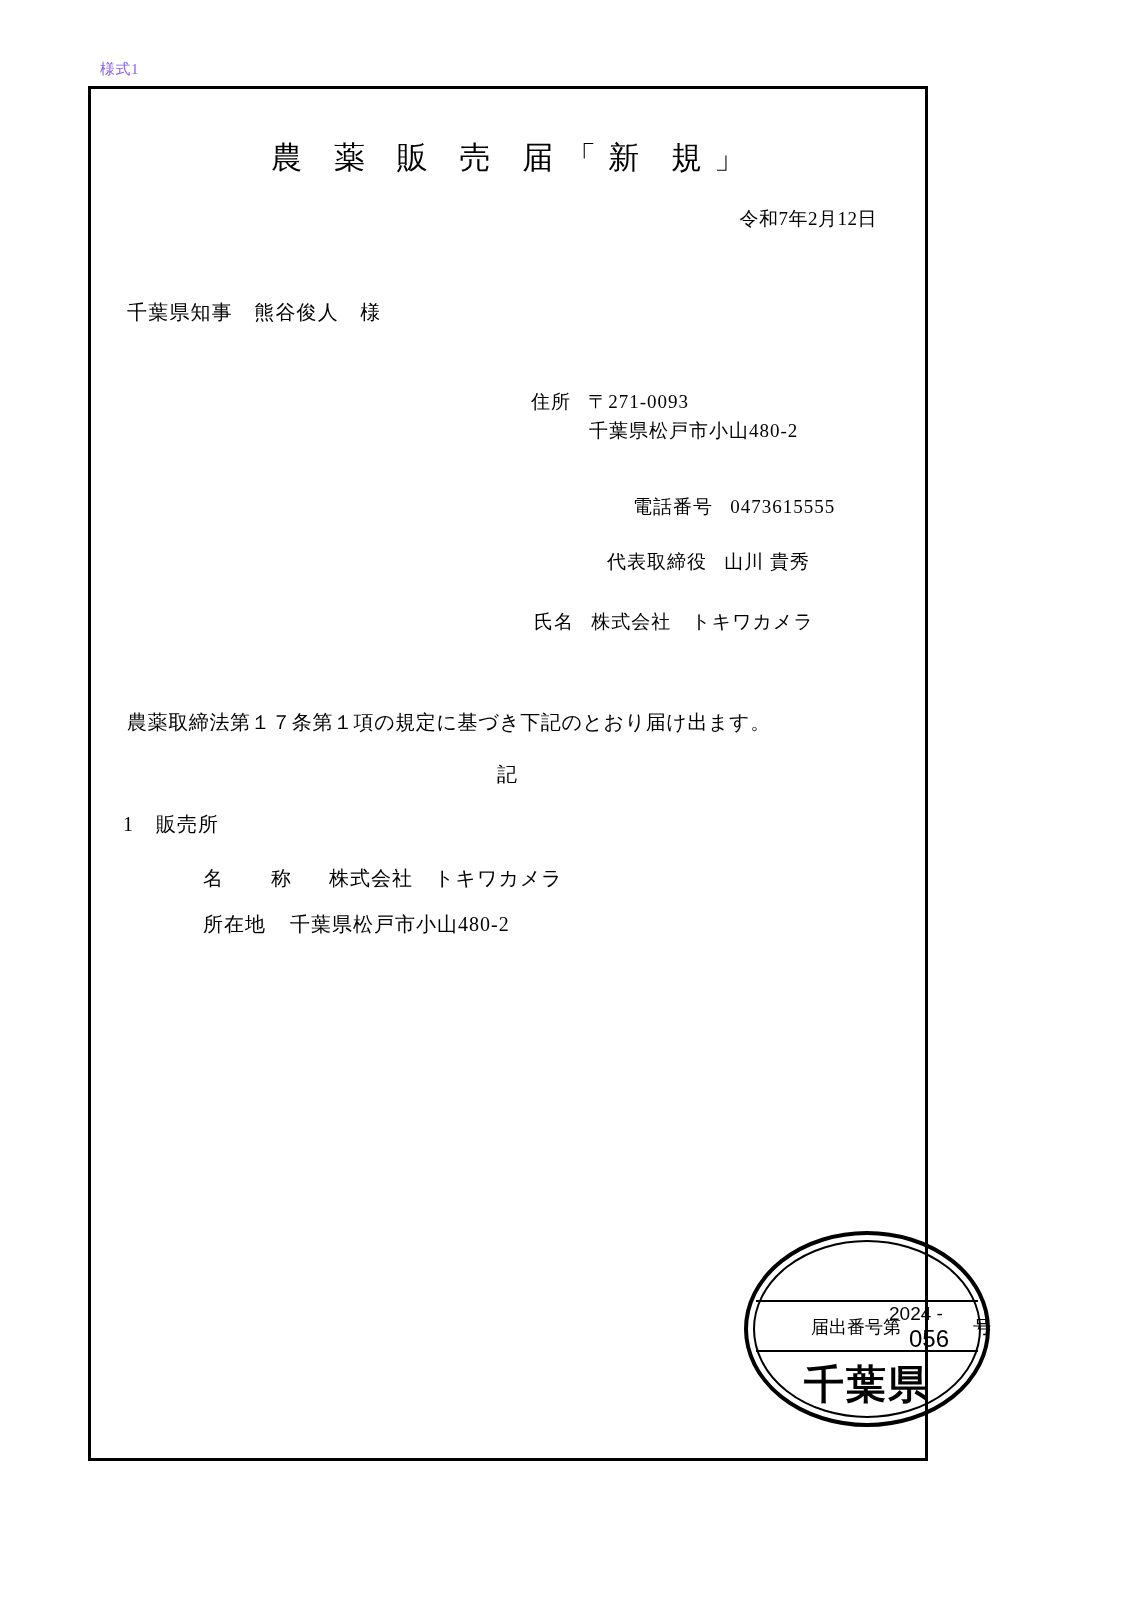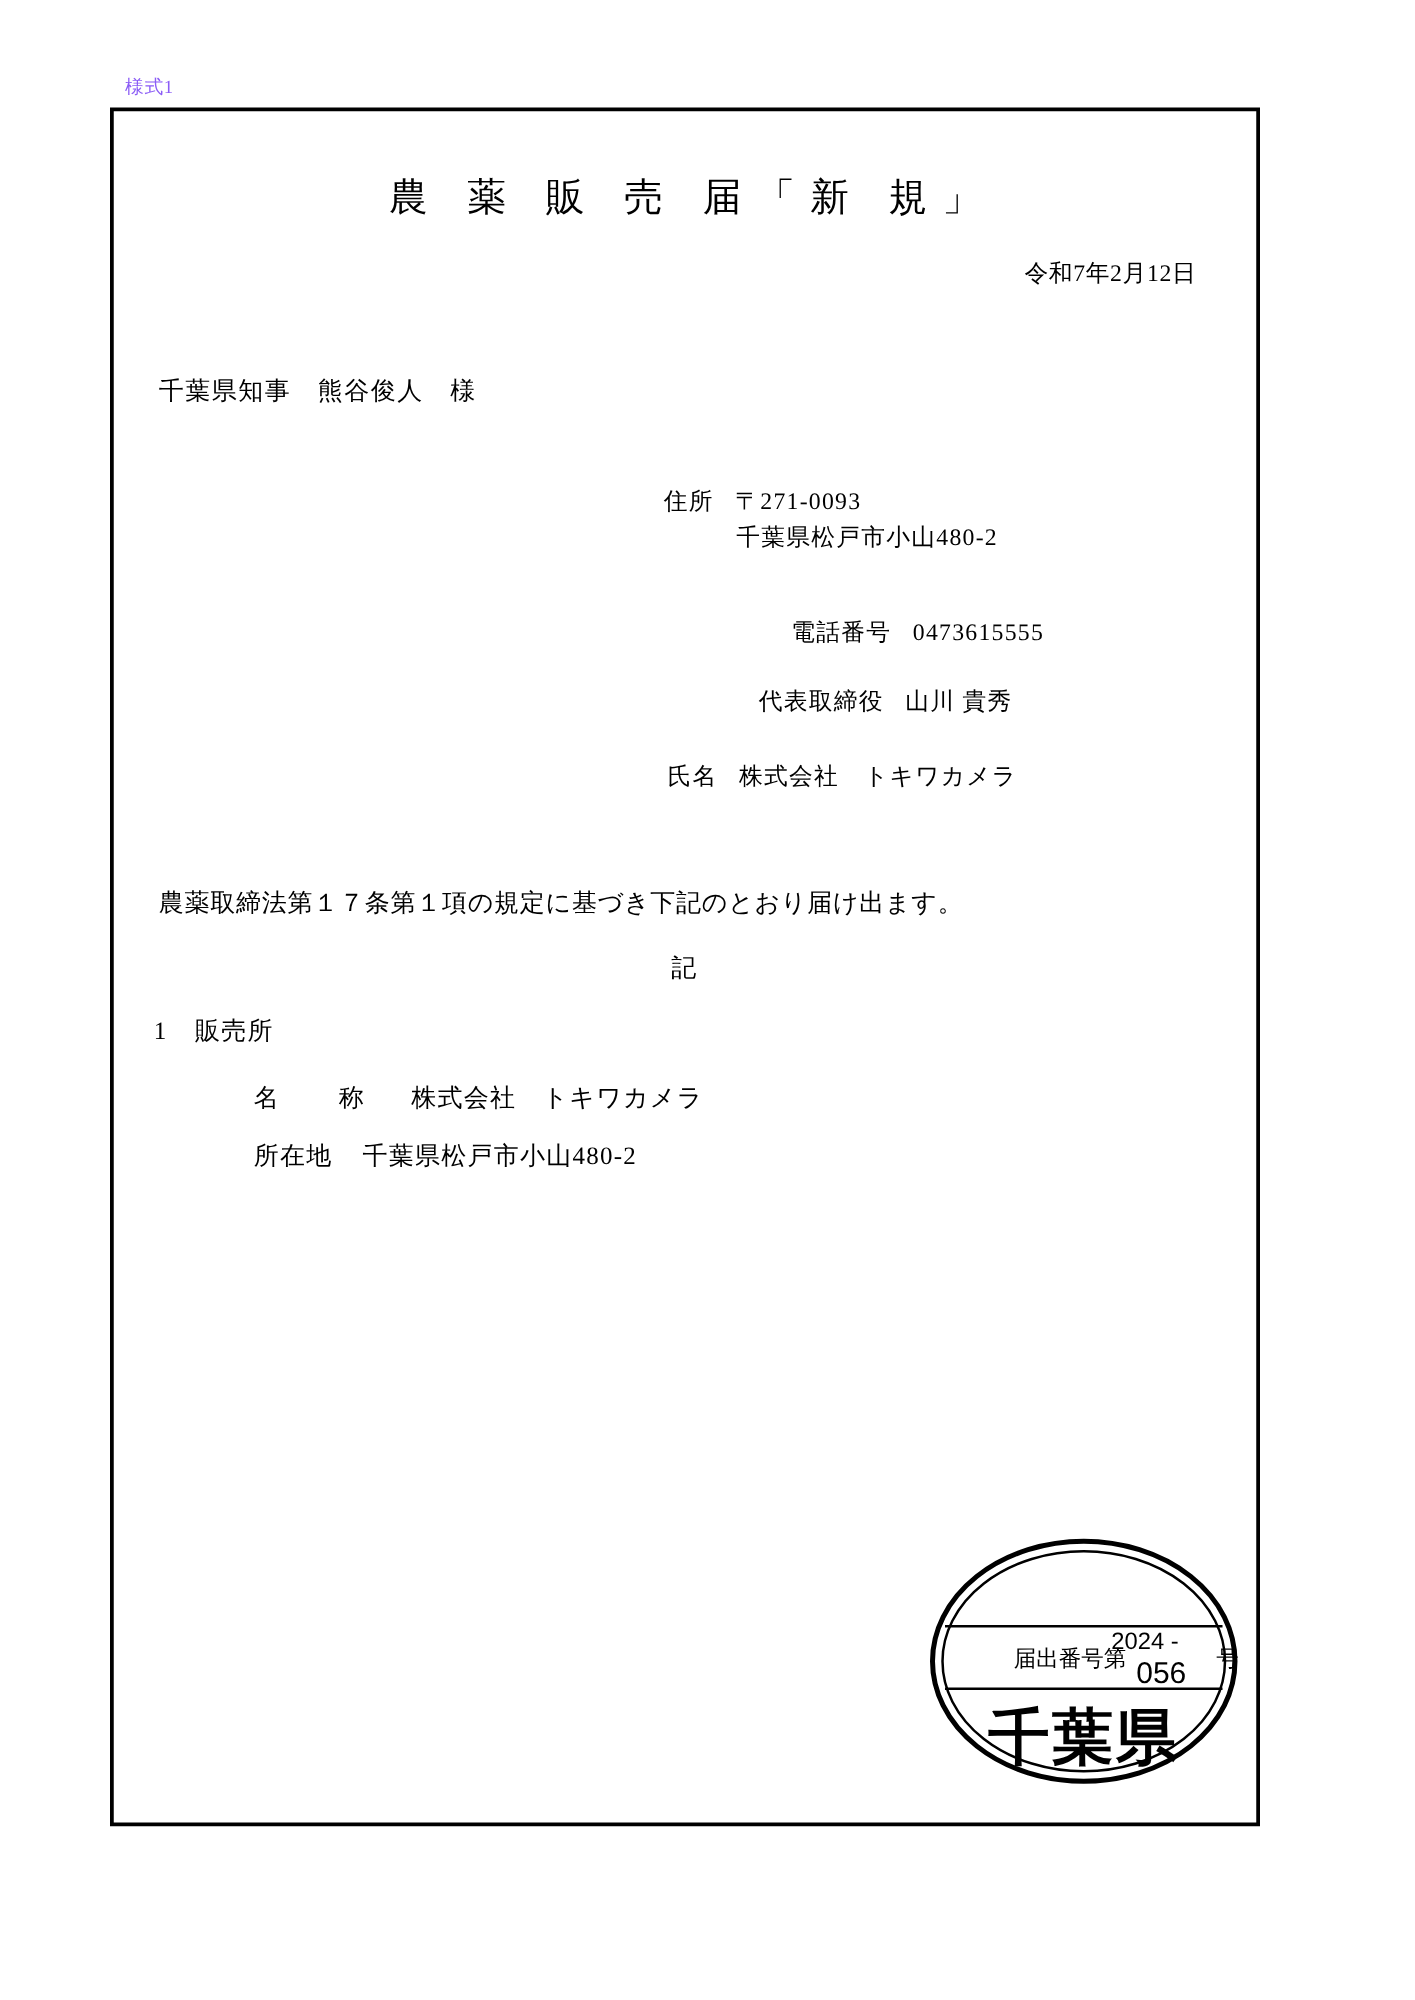--- a/index.html
+++ b/index.html
@@ -28,21 +28,21 @@
     top: 60px;
     font-size: 15px;
     letter-spacing: 0.5px;
     color: #8b5cf6;
   }
 
   .frame {
     position: absolute;
     left: 88px;
     top: 86px;
-    width: 920px;
+    width: 840px;
     height: 1375px;
     border: 3px solid #000;
     box-sizing: border-box;
     background: #fff;
   }
 
   .inner {
     position: absolute;
     inset: 0;
   }
@@ -209,21 +209,21 @@
     top: 96px;
     font-size: 24px;
     font-family: "Liberation Sans", sans-serif;
     white-space: nowrap;
   }
   .seal-bottom {
     position: absolute;
     left: 0; right: 0;
     top: 128px;
     text-align: center;
-    font-size: 49px;
+    font-size: 40px;
     letter-spacing: 2px;
     font-weight: 700;
   }
 </style>
 </head>
 <body>
 
 <div class="page">
 
   <div class="form-code">様式1</div>

